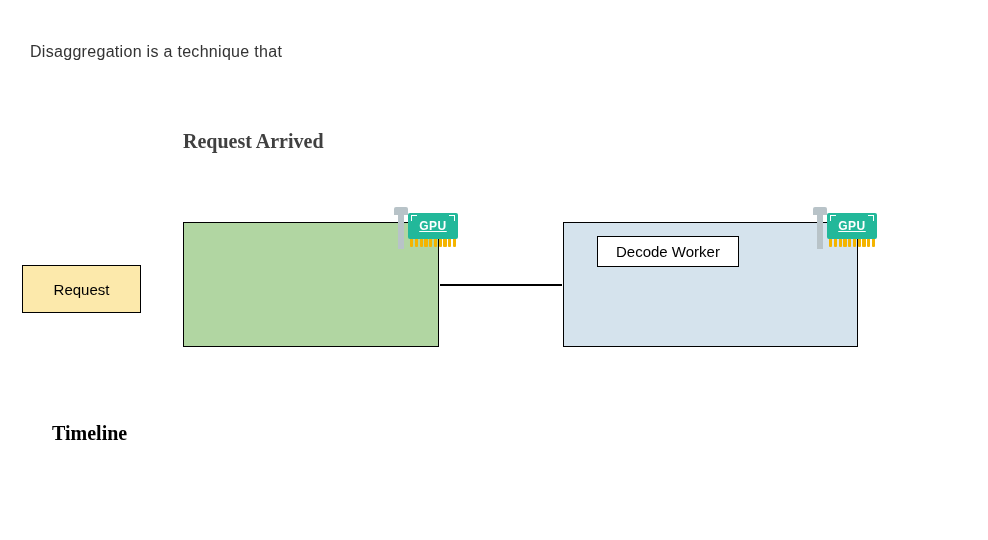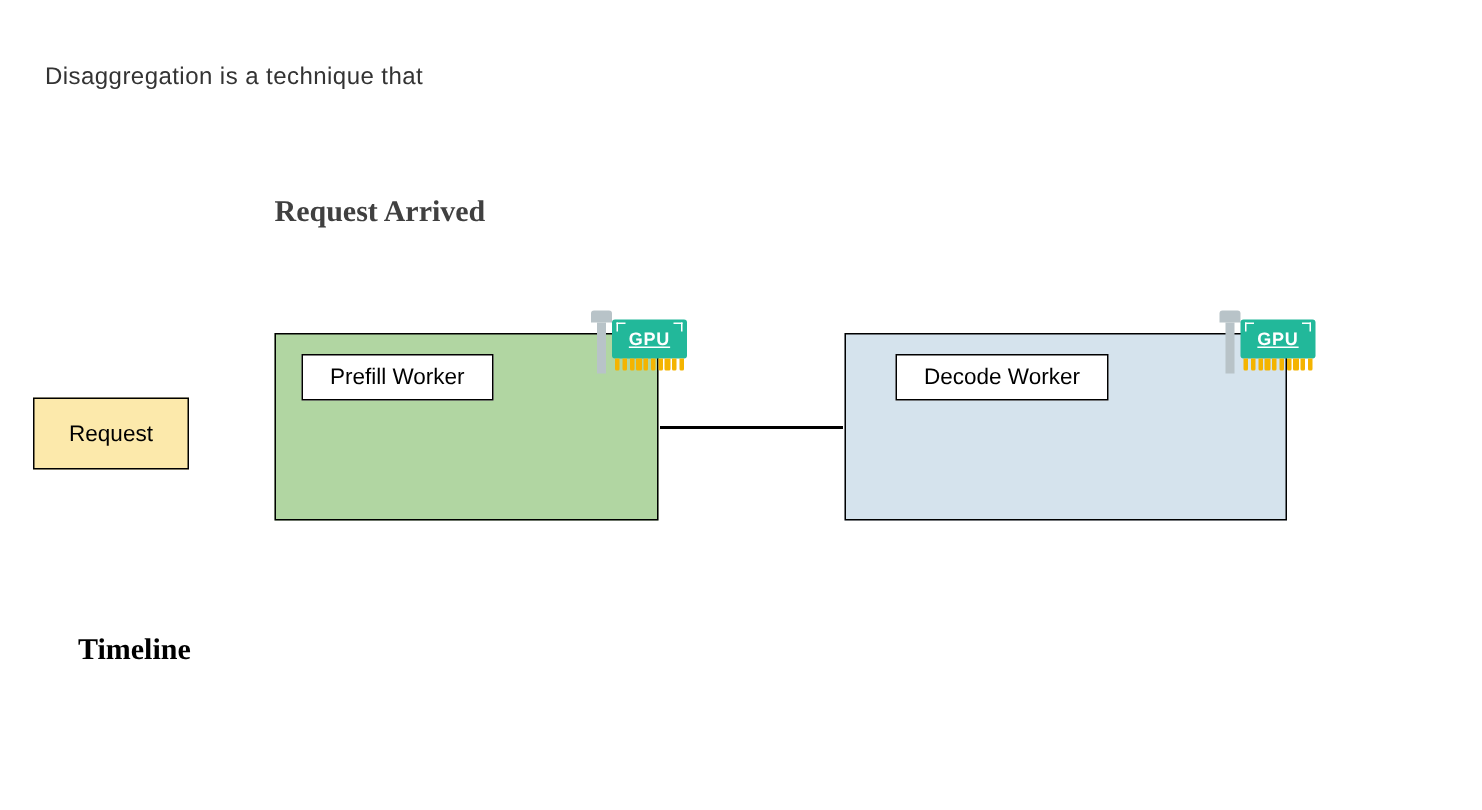--- a/index.html
+++ b/index.html
@@ -25,21 +25,21 @@
       left: 183px;
       font-family: Georgia, "Times New Roman", serif;
       font-size: 20px;
       font-weight: 700;
       color: #404040;
     }
     .request-box {
       position: absolute;
       top: 265px;
       left: 22px;
-      width: 104px;
+      width: 119px;
       height: 48px;
       background: #fce9ab;
       border: 1px solid #000;
       display: flex;
       align-items: center;
       justify-content: center;
       font-size: 15px;
       color: #000;
     }
     .worker-box {
@@ -176,21 +176,20 @@
 
 <div class="intro-text">Disaggregation is a technique that</div>
 
 <div class="diagram-title">Request Arrived</div>
 
 <div class="request-box">
   <span>Request</span>
 </div>
 
 <div class="worker-box prefill-worker">
-  <div class="worker-label prefill-label">Prefill Worker</div>
   <div class="gpu-icon">
     <div class="gpu-bracket">
       <div class="gpu-bracket-top"></div>
       <div class="gpu-bracket-stem"></div>
     </div>
     <div class="gpu-body gpu-corners">GPU</div>
     <div class="gpu-pins">
       <div class="gpu-pin"></div>
         <div class="gpu-pin"></div>
         <div class="gpu-pin"></div>

